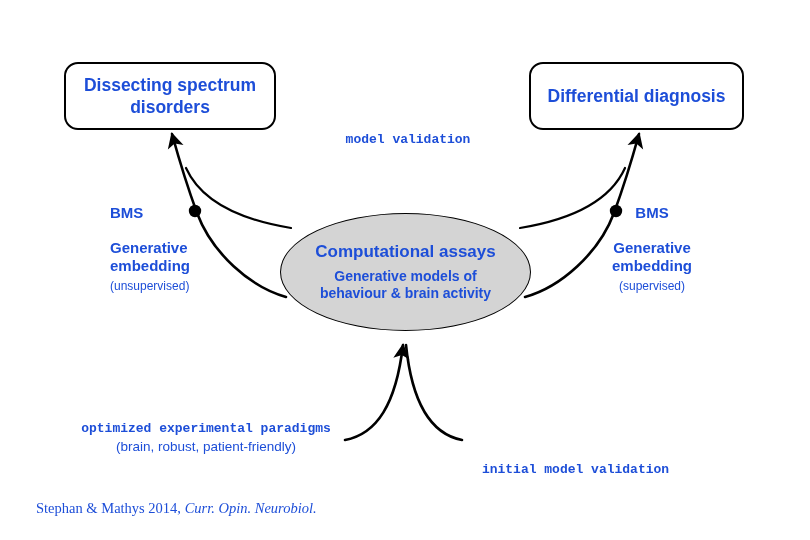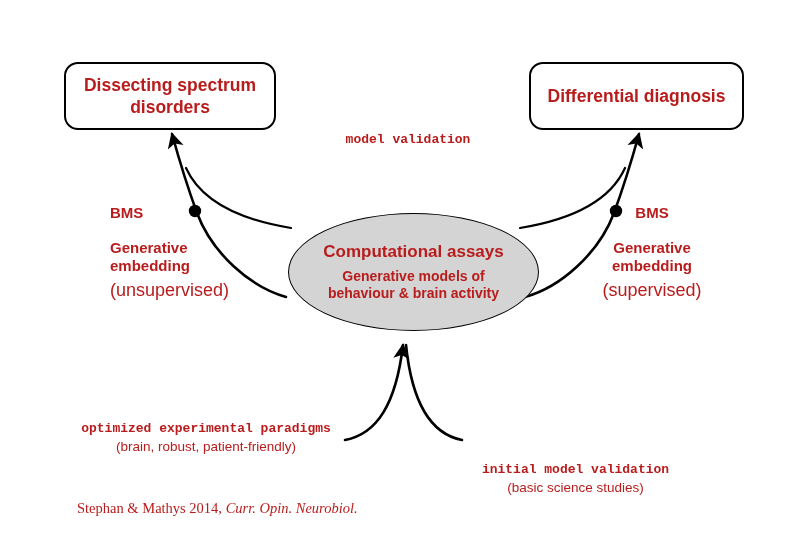--- a/index.html
+++ b/index.html
@@ -8,21 +8,21 @@
     padding: 0;
     background: #ffffff;
   }
   #stage {
     position: relative;
     width: 810px;
     height: 540px;
     background: #ffffff;
     overflow: hidden;
     font-family: "Liberation Sans", sans-serif;
-    color: #b91c1c;
+    color: #1d4ed8;
   }
   #wires {
     position: absolute;
     left: 0;
     top: 0;
     width: 810px;
     height: 540px;
   }
 
   
@@ -41,21 +41,21 @@
     line-height: 1.28;
     padding: 4px 10px;
     z-index: 3;
   }
   #box-dissecting { left: 64px;  top: 62px; width: 212px; height: 68px; }
   #box-diffdiag   { left: 529px; top: 62px; width: 215px; height: 68px; }
 
   
   #ellipse-assays {
     position: absolute;
-    left: 288px;
+    left: 280px;
     top: 213px;
     width: 251px;
     height: 118px;
     box-sizing: border-box;
     border: 1.6px solid #000000;
     border-radius: 50%;
     background: #d4d4d4;
     display: flex;
     flex-direction: column;
     align-items: center;
@@ -115,38 +115,37 @@
   }
   .side-block .ge {
     display: block;
     font-weight: bold;
     font-size: 15px;
     line-height: 1.26;
   }
   .side-block .mode {
     display: block;
     font-weight: normal;
-    font-size: 18px;
+    font-size: 12px;
     line-height: 1.3;
     margin-top: 3px;
   }
   #side-left  { left: 110px; top: 203px; text-align: left; }
   #side-right { left: 600px; top: 203px; text-align: center; width: 104px; }
   #side-right .bms { text-align: center; }
 
   
   #citation {
     position: absolute;
     left: 36px;
     top: 500px;
     font-family: "Liberation Serif", serif;
     font-size: 14.5px;
     z-index: 2;
     white-space: nowrap;
-    margin-left: 41px;
   }
   #citation .cit-ital { font-style: italic; }
 </style>
 </head>
 <body>
 
 <div id="stage">
 
   <svg id="wires" viewBox="0 0 810 540">
     <defs>
@@ -203,21 +202,20 @@
     <span class="mode">(supervised)</span>
   </div>
 
   <div id="lbl-bottom-left" class="label">
     <span class="ttl">optimized experimental paradigms</span>
     <span class="sub">(brain, robust, patient-friendly)</span>
   </div>
 
   <div id="lbl-bottom-right" class="label">
     <span class="ttl">initial model validation</span>
-    <span class="sub">(basic science studies)</span>
   </div>
 
   <div id="citation">
     <span>Stephan &amp; Mathys 2014,</span>
     <span class="cit-ital">Curr. Opin. Neurobiol.</span>
   </div>
 
 </div>
 
 </body></html>

